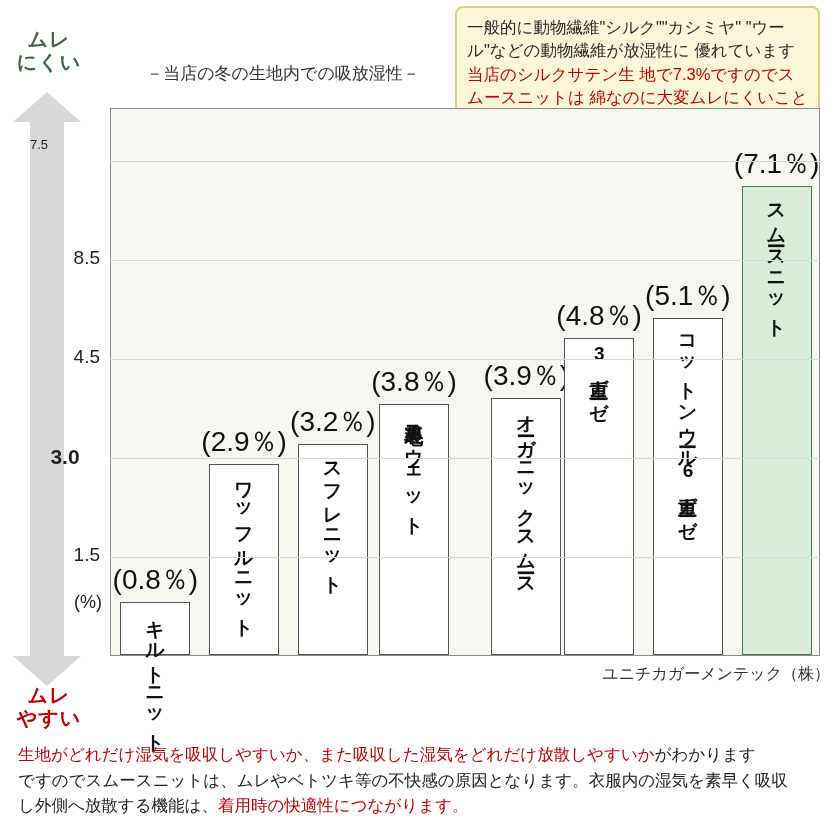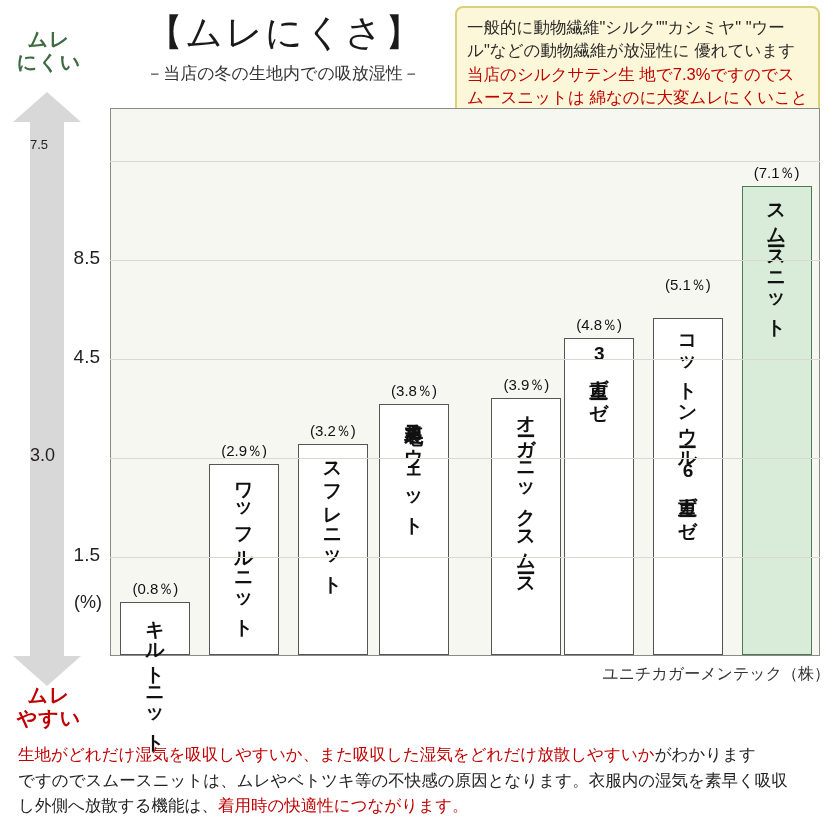--- a/index.html
+++ b/index.html
@@ -81,21 +81,21 @@
     position:absolute;left:28px;top:592px;width:74px;text-align:right;
     font-size:18px;color:#222;
   }
 
   .bars{position:absolute;left:0;top:0;width:100%;height:100%;}
   .bar-col{
     position:absolute;bottom:0;width:70px;
     display:flex;flex-direction:column;align-items:center;justify-content:flex-end;
   }
   .bar-val{
-    font-size:15px;color:#111;margin-bottom:3px;white-space:nowrap;
+    font-size:28px;color:#111;margin-bottom:3px;white-space:nowrap;
   }
   .bar-rect{
     width:70px;background:#ffffff;border:1px solid #555;
     box-sizing:border-box;
     display:flex;align-items:flex-start;justify-content:center;
     padding-top:4px;
   }
   .bar-rect.hl{background:#d9ecd9;border-color:#4b7a52;}
   .bar-label{
     writing-mode:vertical-rl;
@@ -116,21 +116,20 @@
     position:absolute;left:18px;top:742px;width:810px;
     font-size:16.5px;line-height:1.55;color:#222;
   }
   .footer .red{color:#c00000;}
 </style>
 </head>
 <body>
 
 <div class="stage">
 
-  <div class="title">【ムレにくさ】</div>
   <div class="subtitle">－当店の冬の生地内での吸放湿性－</div>
 
   <div class="callout">
     <span>一般的に動物繊維"シルク""カシミヤ"</span>
     <span>"ウール"などの動物繊維が放湿性に</span>
     <span>優れています</span>
     <span class="hl">当店のシルクサテン生</span>
     <span class="hl">地で7.3%ですのでスムースニットは</span>
     <span class="hl">綿なのに大変ムレにくいことがわか</span>
     <span class="hl">ります。</span>
@@ -181,21 +180,21 @@
           <div class="bar-rect" style="height: 257.494px;">
             <div class="bar-label">オーガニックスムース</div>
           </div>
         </div>
         <div class="bar-col" style="left: 453.125px;">
           <div class="bar-val">(4.8％)</div>
           <div class="bar-rect" style="height: 316.916px;">
             <div class="bar-label">3重ガーゼ</div>
           </div>
         </div>
-        <div class="bar-col" style="left: 541.875px; gap: 20px;">
+        <div class="bar-col" style="left: 541.875px;">
           <div class="bar-val">(5.1％)</div>
           <div class="bar-rect" style="height: 336.723px;">
             <div class="bar-label">コットンウール6重ガーゼ</div>
           </div>
         </div>
         <div class="bar-col" style="left: 630.625px;">
           <div class="bar-val">(7.1％)</div>
           <div class="bar-rect hl" style="height: 468.771px;">
             <div class="bar-label">スムースニット</div>
           </div>
@@ -204,21 +203,21 @@
   </div>
   <div id="gridlines">
       <div class="gridline" style="position: absolute; left: 110px; width: 710px; top: 556.964px;"></div>
       <div class="gridline" style="position: absolute; left: 110px; width: 710px; top: 457.928px;"></div>
       <div class="gridline" style="position: absolute; left: 110px; width: 710px; top: 358.892px;"></div>
       <div class="gridline" style="position: absolute; left: 110px; width: 710px; top: 259.855px;"></div>
       <div class="gridline" style="position: absolute; left: 110px; width: 710px; top: 160.819px;"></div>
     </div>
   <div id="yticks">
       <div style="position: absolute; left: 30px; width: 70px; text-align: right; top: 543.964px; font-size: 19px;">1.5</div>
-      <div style="position: absolute; left: 30px; width: 70px; text-align: left; top: 444.928px; font-size: 18px;">3.0</div>
+      <div style="position: absolute; left: 30px; width: 70px; text-align: center; top: 444.928px; font-size: 21px; font-weight: bold;">3.0</div>
       <div style="position: absolute; left: 30px; width: 70px; text-align: right; top: 345.892px; font-size: 19px;">4.5</div>
       <div style="position: absolute; left: 30px; width: 70px; text-align: right; top: 246.855px; font-size: 19px;">8.5</div>
       <div style="position: absolute; left: 30px; width: 70px; text-align: left; top: 137px; font-size: 13px;">7.5</div>
     </div>
   <div class="yunit">(%)</div>
 
   <div class="source">ユニチカガーメンテック（株）</div>
 
   <div class="footer">
     <span class="red">生地がどれだけ湿気を吸収しやすいか、また吸収した湿気をどれだけ放散しやすいか</span><span>がわかります</span><br>

